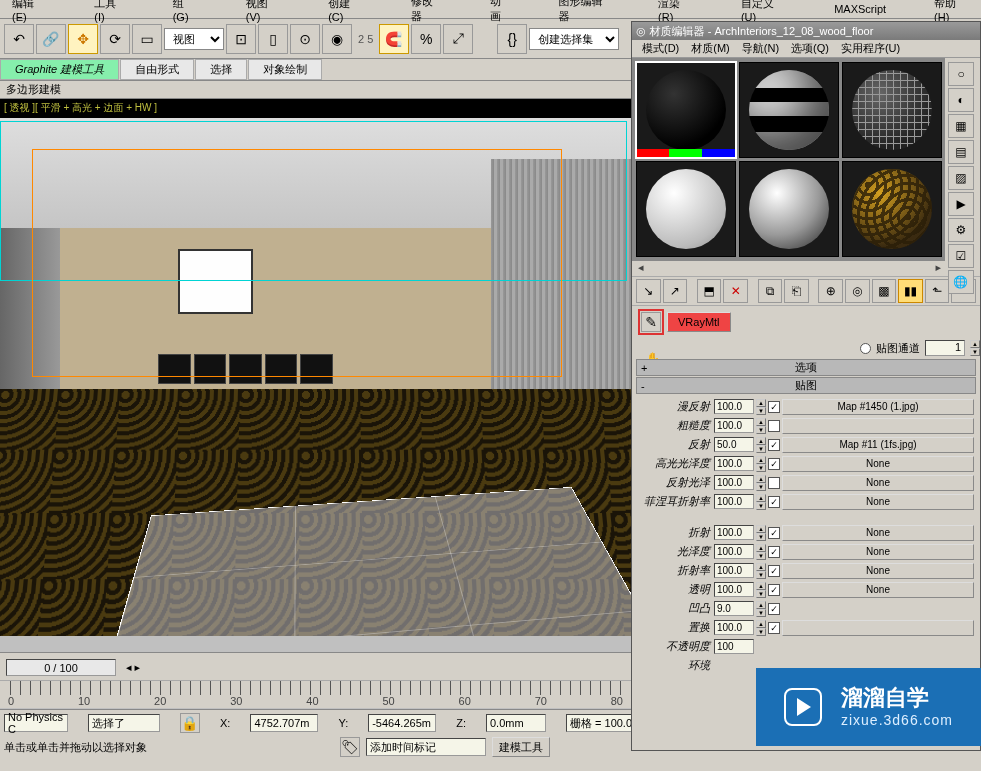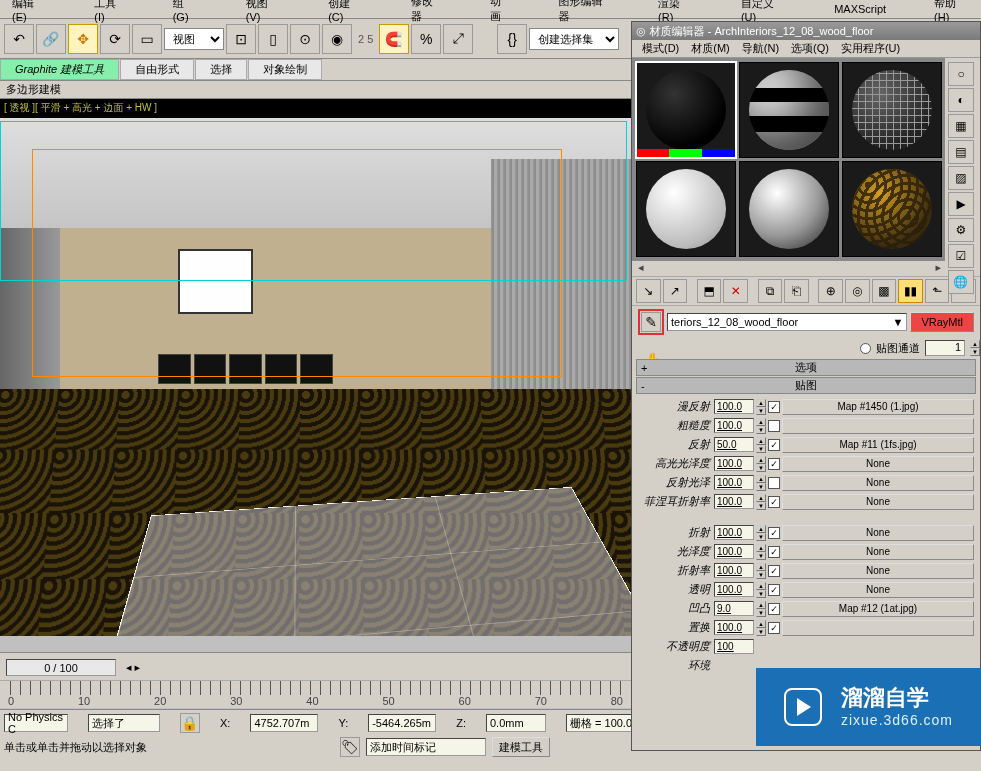--- a/index.html
+++ b/index.html
@@ -98,21 +98,21 @@
 .spnum { background:#f5f5e8; border:1px inset #999; width:40px; height:16px; padding: 0 3px; text-align:right; }
 .spin { width:10px; height:16px; display:flex; flex-direction:column; }
 .spin div { flex:1; border:1px outset #ccc; font-size:6px; line-height:6px; text-align:center; background:#d4d0c8;}
 
 .rollout-hdr { background:#b8b8b8; border:1px solid #888; margin: 1px 4px; height:17px; display:flex; align-items:center; justify-content:center; position:relative; }
 .rollout-hdr .plus { position:absolute; left:4px; }
 
 .map-grid { padding: 2px 6px; }
 .map-row { display:flex; align-items:center; gap:2px; height:19px; }
 .map-label { width:74px; text-align:right; padding-right:2px;font-style:italic; }
-.map-val { background:#f5f5e8; border:1px inset #999; width:40px; height:15px; padding:0 2px; text-align:left; font-size:10px; display:flex; align-items:center;text-decoration:underline; }
+.map-val { background:#f5f5e8; border:1px inset #999; width:40px; height:15px; padding:0 2px; text-align:left; font-size:10px; display:flex; align-items:center; }
 .map-chk { width:12px; height:12px; border:1px solid #555; background:#fff; display:flex; align-items:center; justify-content:center; font-size:9px; }
 .map-btn { flex:1; background:#d4d0c8; border:1px outset #ddd; height:16px; font-size:10px; display:flex; align-items:center; justify-content:center; }
 
 .watermark { position:absolute; right:0; bottom:25px; width:225px; height:78px; background:#1b6fb5; color:#fff; display:flex; align-items:center; justify-content:center; gap:19px; font-size:16px; z-index:50; }
 .watermark .play { width:38px; height:38px; border:2px solid #fff; border-radius:8px; display:flex; align-items:center; justify-content:center; }
 .watermark .play::before { content:""; border-left:14px solid #fff; border-top:9px solid transparent; border-bottom:9px solid transparent; margin-left:3px;}
 .wm-txt { display:flex; flex-direction:column; line-height:1.2; }
 .wm-txt .dom { font-size:14px; letter-spacing:1px; color:#dceeff; }
 </style>
 </head>
@@ -297,24 +297,20 @@
     <div class="tb-btn">▩</div>
     <div class="tb-btn active">▮▮</div>
     <div class="tb-btn">⬑</div>
     <div class="tb-btn">⬏</div>
   </div>
 
   <div class="mat-name-row">
     <span class="dropper-hi">
         <span class="tb-btn" style="width:20px;height:20px">✎</span>
       </span>
-    <div class="mat-namebox">
-      <span>teriors_12_08_wood_floor</span>
-        <span>▼</span>
-    </div>
     <button class="mat-type-btn">VRayMtl</button>
   </div>
 
   <div class="channel-row" style="justify-content:flex-end; padding-right:0">
     <span class="radio"></span>
     <span>贴图通道</span>
     <span class="spnum">1</span>
     <span class="spin">
         <div>▲</div>
         <div>▼</div>
@@ -439,21 +435,20 @@
       <button class="map-btn">None</button>
     </div>
     <div class="map-row">
       <span class="map-label">凹凸</span>
       <span class="map-val">9.0</span>
       <span class="spin">
           <div>▲</div>
           <div>▼</div>
         </span>
       <span class="map-chk">✓</span>
-      <button class="map-btn">Map #12 (1at.jpg)</button>
     </div>
     <div class="map-row">
       <span class="map-label">置换</span>
       <span class="map-val">100.0</span>
       <span class="spin">
           <div>▲</div>
           <div>▼</div>
         </span>
       <span class="map-chk">✓</span>
       <button class="map-btn"></button>

